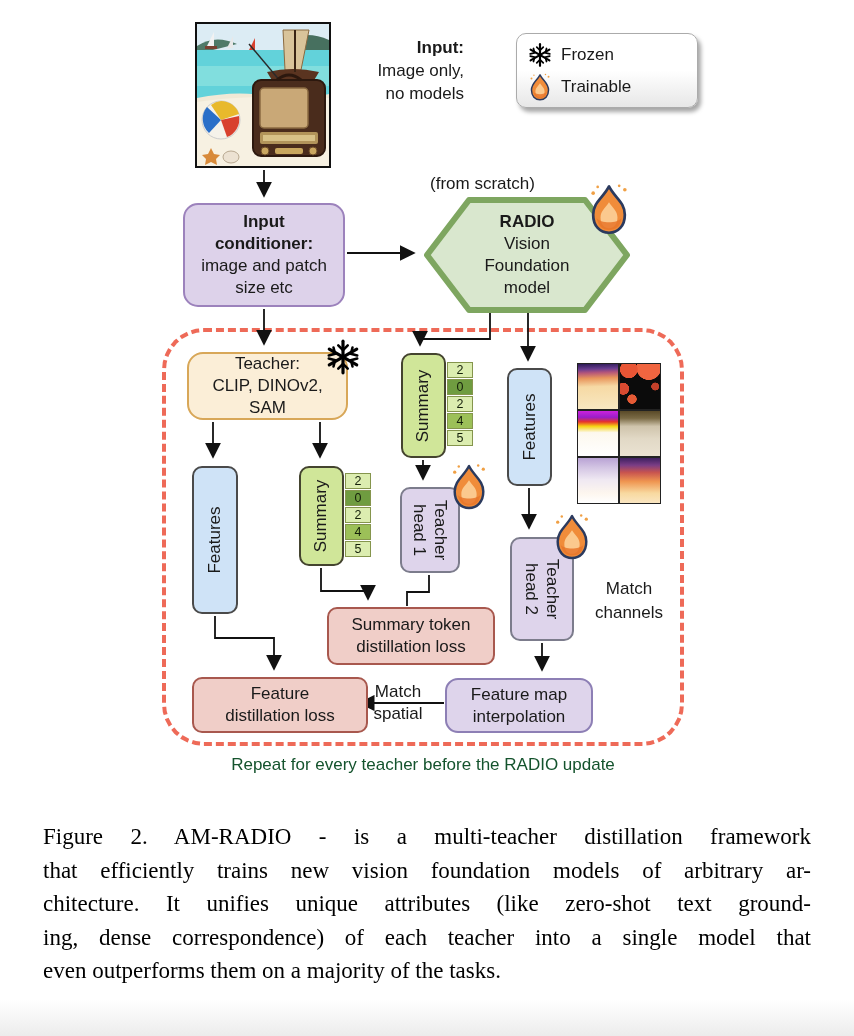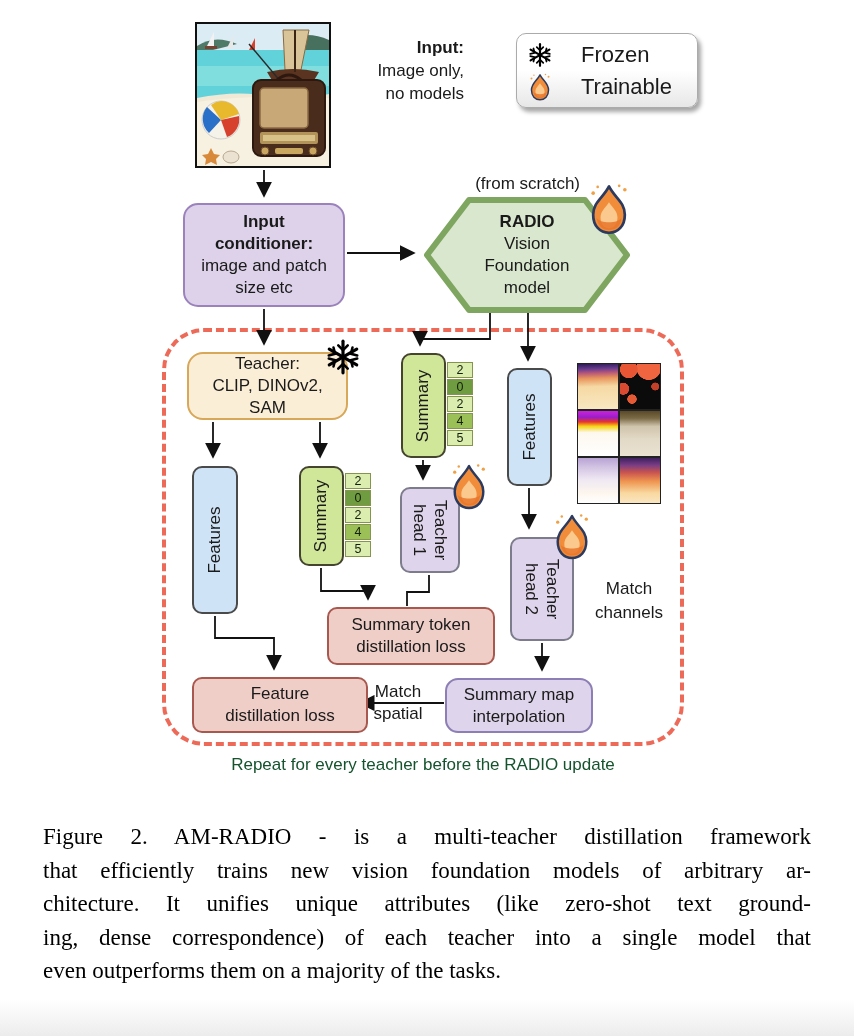--- a/index.html
+++ b/index.html
@@ -8,28 +8,28 @@
   .abs{position:absolute;box-sizing:border-box;}
   .z0{z-index:0}.z1{z-index:1}.z2{z-index:2}
 
   
   .photo{left:195px;top:22px;width:136px;height:146px;border:2px solid #111;}
   .input-label{left:330px;top:36px;width:134px;text-align:right;font-size:17px;line-height:23px;}
   .bold{font-weight:bold;}
   .legend{left:516px;top:33px;width:182px;height:75px;border:1.5px solid #ababab;border-radius:10px;
           background:linear-gradient(180deg,#ffffff 50%,#e7e7e7 100%);
           box-shadow:3px 4px 4px rgba(0,0,0,.35);padding:5px 0 0 10px;}
-  .legend-row{display:flex;align-items:center;gap:28px;height:32px;font-size:22px;}
+  .legend-row{display:flex;align-items:center;gap:8px;height:32px;font-size:17px;}
 
   
   .node{display:flex;flex-direction:column;align-items:center;justify-content:center;
         text-align:center;font-size:17px;line-height:22px;}
   .conditioner{left:183px;top:203px;width:162px;height:104px;background:#ddd2ea;
                border:2px solid #9c82bc;border-radius:15px;}
-  .from-scratch{left:430px;top:174px;width:150px;text-align:right;font-size:17px;}
+  .from-scratch{left:430px;top:174px;width:150px;text-align:left;font-size:17px;}
   .hexwrap{left:423px;top:196px;width:208px;height:118px;}
   .hextext{left:423px;top:196px;width:208px;height:118px;}
   .dashed-region{left:162px;top:328px;width:522px;height:418px;border:4px dashed #ee6a58;border-radius:42px;}
   .teacher{left:187px;top:352px;width:161px;height:68px;background:#fbeed7;
            border:2px solid #d8a758;border-radius:16px;}
   .vbox{display:flex;align-items:center;justify-content:center;font-size:17px;}
   .vup{transform:rotate(-90deg);white-space:nowrap;}
   .vdown{transform:rotate(90deg);white-space:nowrap;text-align:center;line-height:21px;}
   .feat{background:#cfe3f7;border:2px solid #4a4a4a;border-radius:10px;}
   .summ{background:#d0e699;border:2px solid #44442f;border-radius:10px;}
@@ -305,21 +305,21 @@
   </div>
   <div class="abs z2 node loss fdl">
     <div>Feature</div>
     <div>distillation loss</div>
   </div>
   <div class="abs z2 match-sp">
     <div>Match</div>
     <div>spatial</div>
   </div>
   <div class="abs z2 node fmi">
-    <div>Summary map</div>
+    <div>Feature map</div>
     <div>interpolation</div>
   </div>
 
   <div class="abs z2 repeat">Repeat for every teacher before the RADIO update</div>
 
   <div class="abs z2 caption">
     <div class="cap-line">Figure 2.  AM-RADIO - is a multi-teacher distillation framework</div>
     <div class="cap-line">that efficiently trains new vision foundation models of arbitrary ar-</div>
     <div class="cap-line">chitecture.  It unifies unique attributes (like zero-shot text ground-</div>
     <div class="cap-line">ing, dense correspondence) of each teacher into a single model that</div>

